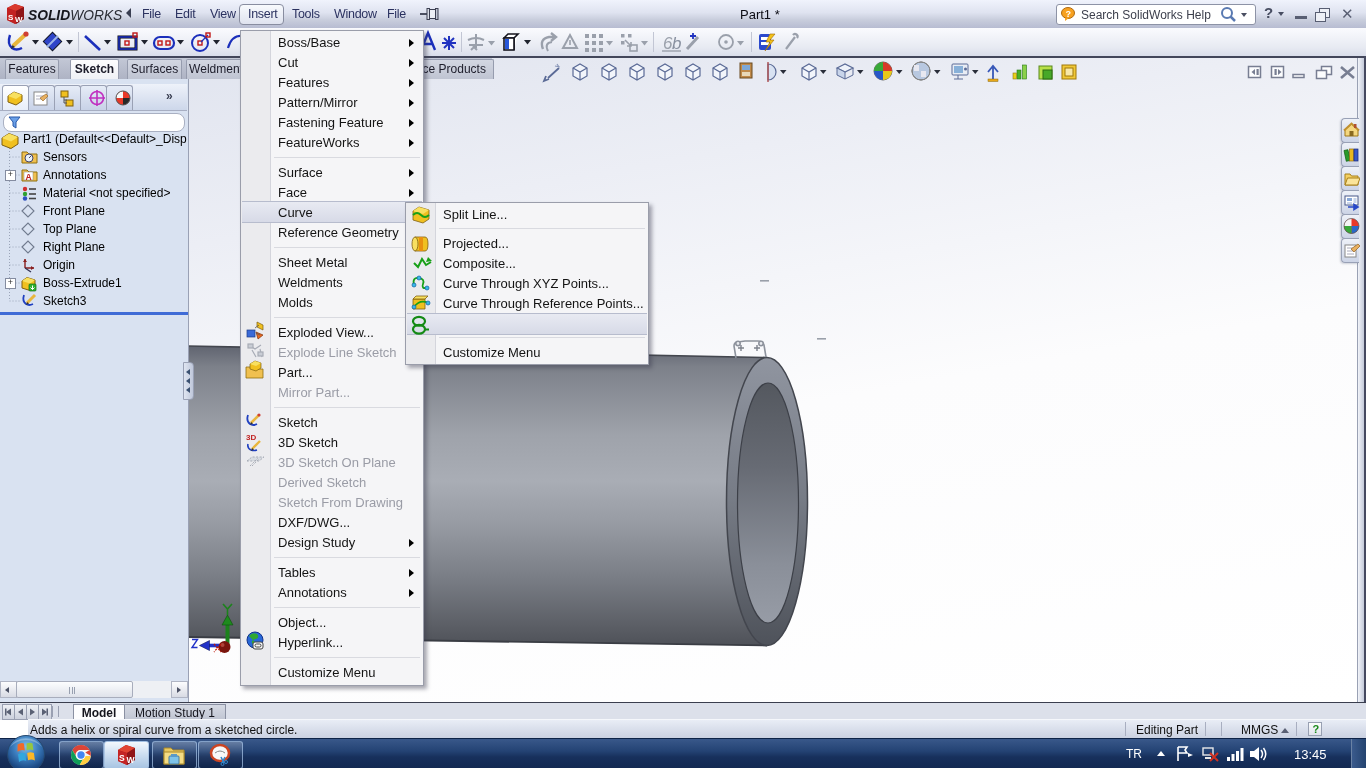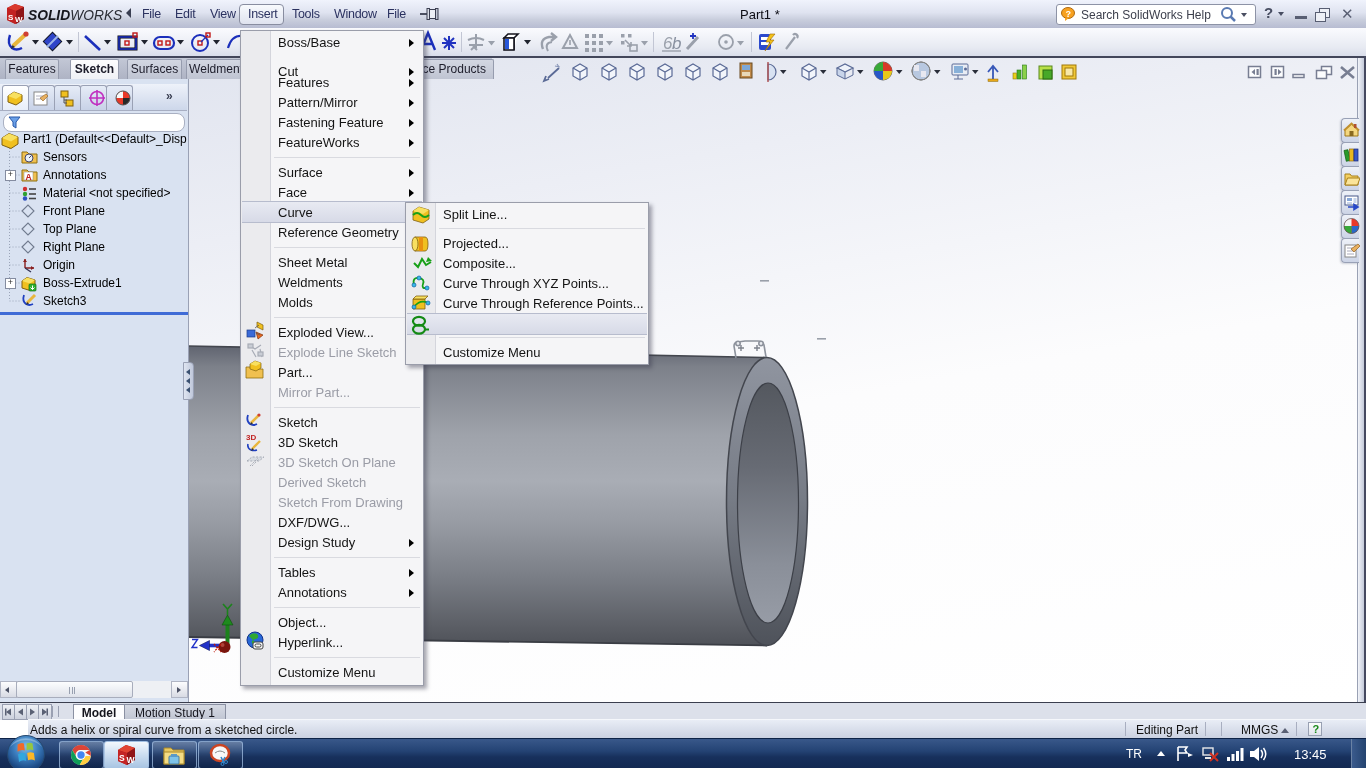--- a/index.html
+++ b/index.html
@@ -585,21 +585,21 @@
   </svg>
 </div>
 
 <div class="menu" style="left:240px;top:30px;width:182px;height:654px">
   <div class="gutter"></div>
   <div class="mhl" style="top:170px"></div>
   <div class="mrow" style="top:1px">
       <span class="lbl">Boss/Base</span>
       <span class="arr"></span>
     </div>
-  <div class="mrow" style="top:30px">
+  <div class="mrow" style="top:21px">
       <span class="lbl">Cut</span>
       <span class="arr"></span>
     </div>
   <div class="mrow" style="top:41px">
       <span class="lbl">Features</span>
       <span class="arr"></span>
     </div>
   <div class="mrow" style="top:61px">
       <span class="lbl">Pattern/Mirror</span>
       <span class="arr"></span>

